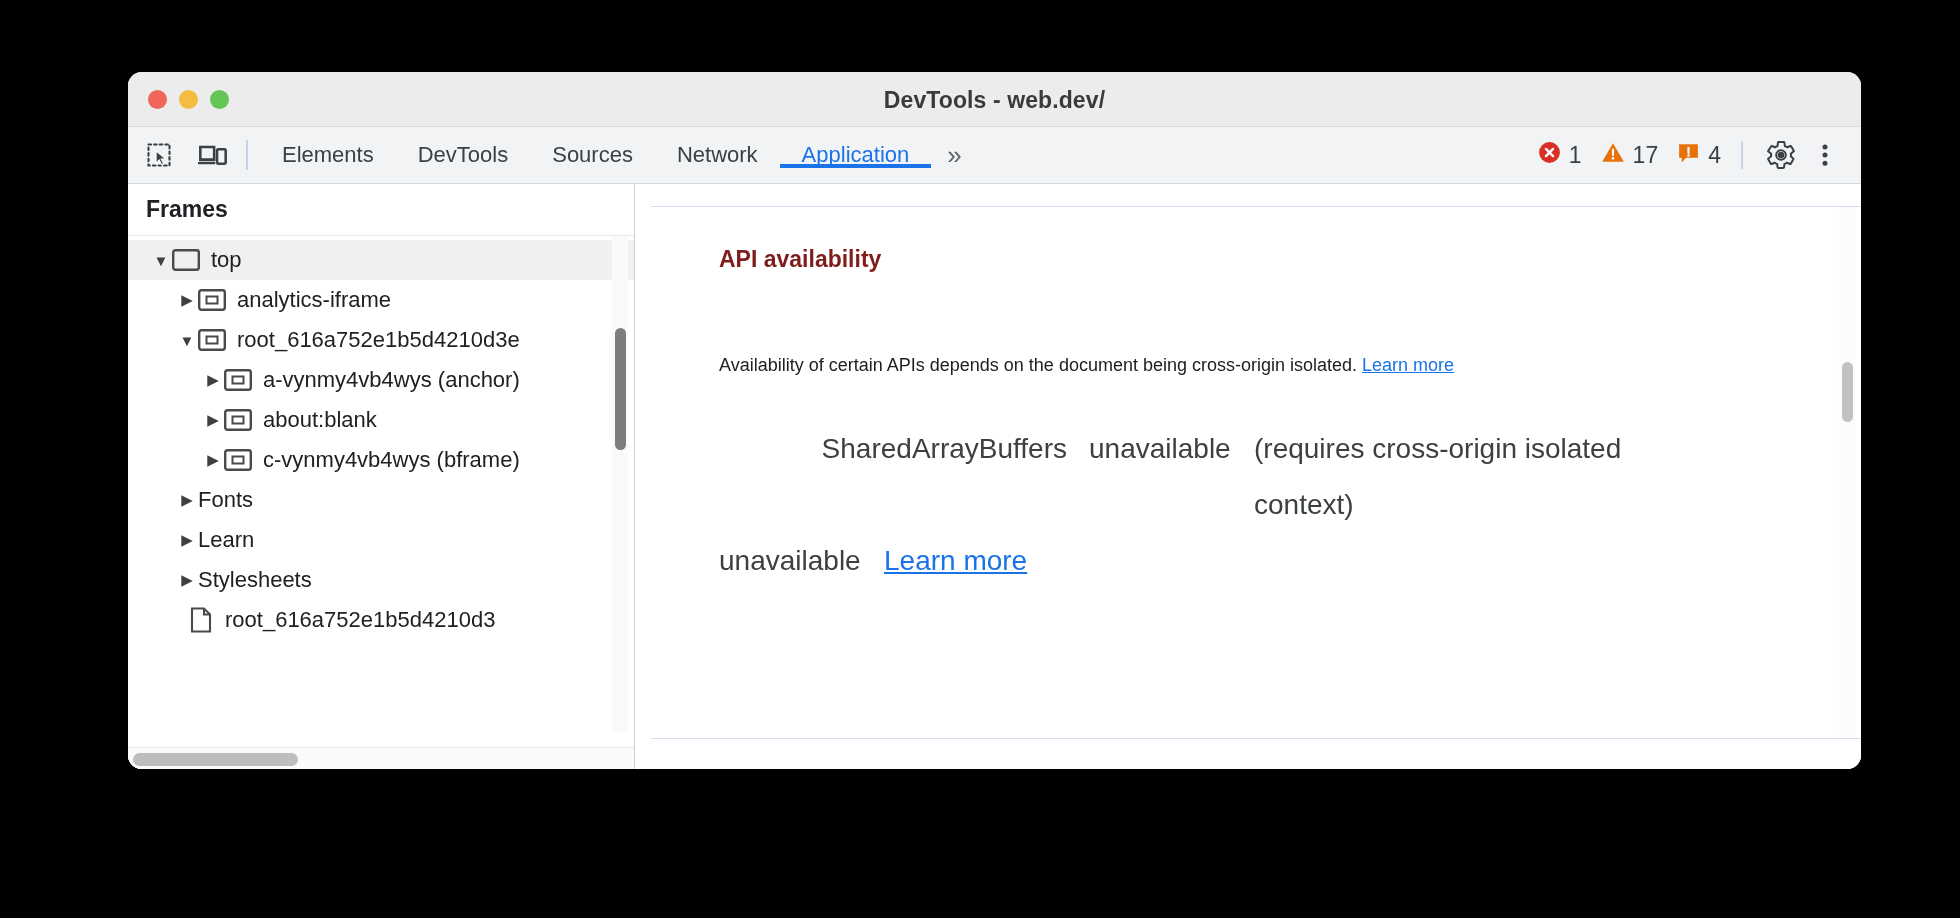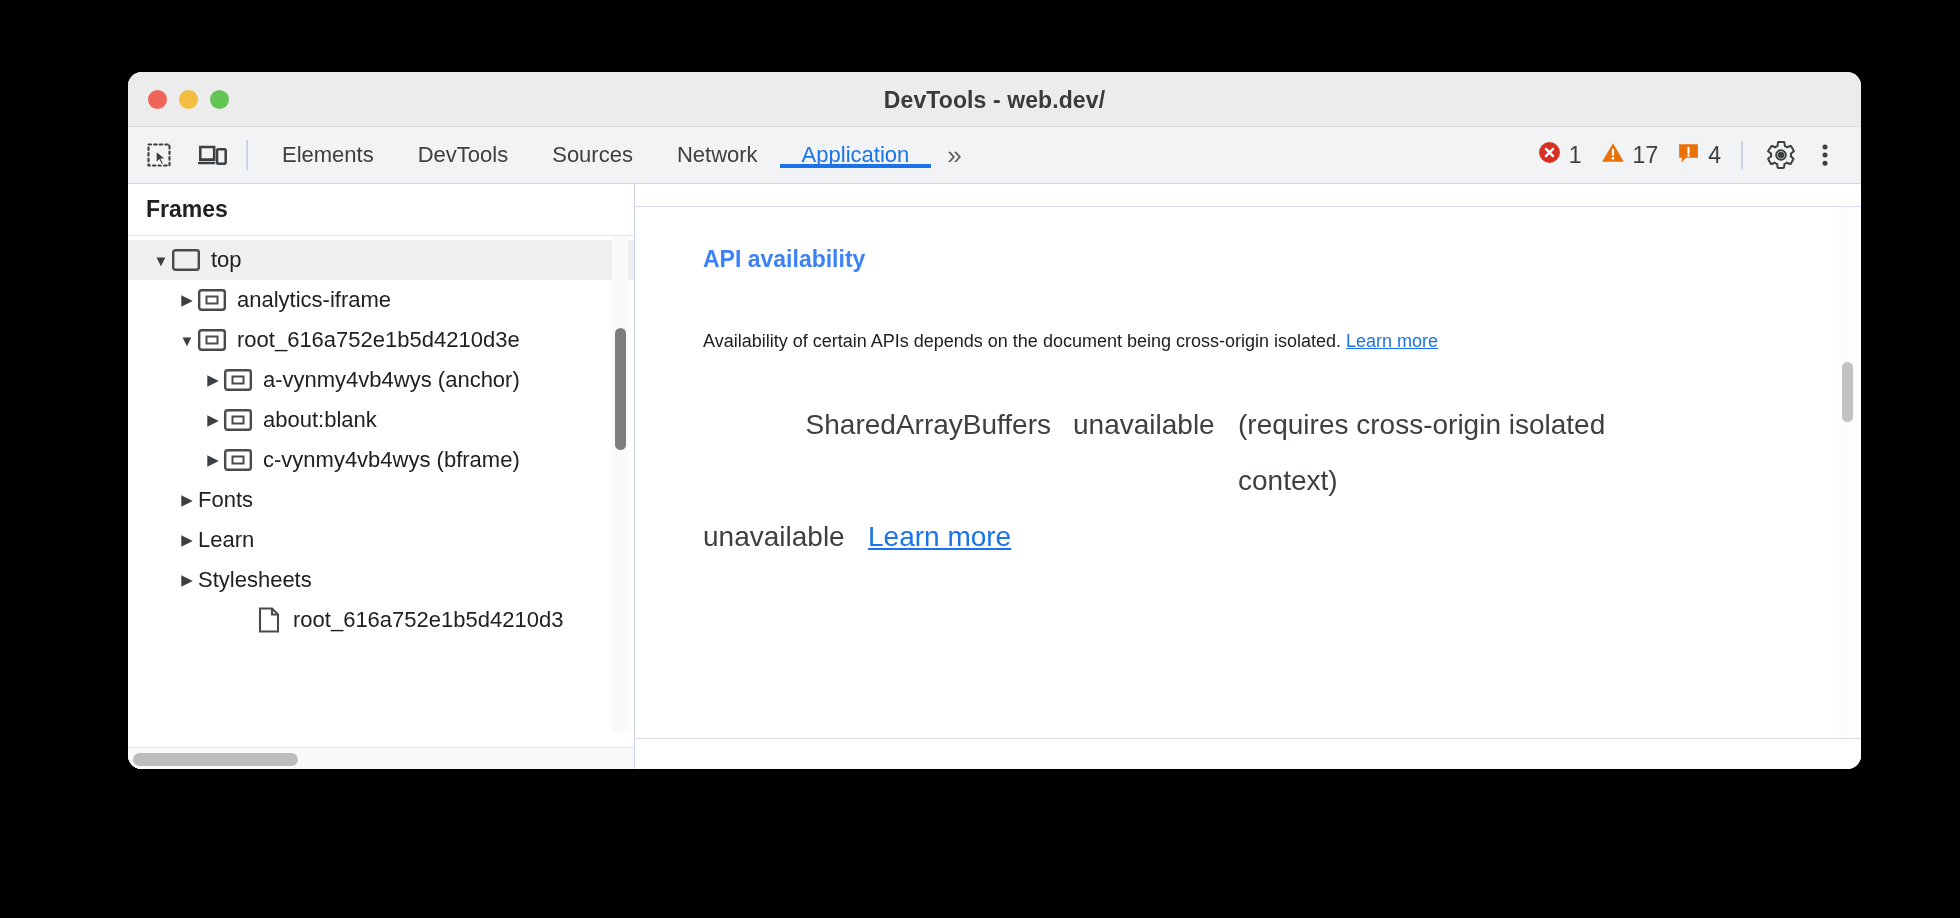--- a/index.html
+++ b/index.html
@@ -122,20 +122,21 @@
     width: 44px; height: 44px;
     display: flex; align-items: center; justify-content: center;
     cursor: pointer;
   }
 
   
   .dt-body {
     display: flex;
     height: 585px;
     background: #ffffff;
+    gap: 16px;
   }
 
   
   .sidebar {
     width: 507px;
     position: relative;
     background: #ffffff;
     border-right: 1px solid #c9d3e5;
     overflow: hidden;
   }
@@ -215,22 +216,22 @@
   .main-bottom-rule {
     position: absolute;
     left: 0; right: 0; bottom: 30px;
     height: 1px;
     background: #d7def0;
   }
   .main-inner { padding: 62px 0 0 68px; }
   .sec-title {
     font-size: 23px;
     font-weight: bold;
-    color: #3b82f6;
-    margin-bottom: 40px;
+    color: #7f1d1d;
+    margin-bottom: 64px;
   }
   .sec-para {
     font-size: 18px;
     color: #202124;
     line-height: 56px;
     max-width: 790px;
   }
   a.link {
     color: #1a73e8;
     text-decoration: underline;
@@ -447,21 +448,21 @@
         <div class="tree-row" style="padding-left:48px">
           <span class="tw">▶</span>
           <span>Learn</span>
         </div>
 
         <div class="tree-row" style="padding-left:48px">
           <span class="tw">▶</span>
           <span>Stylesheets</span>
         </div>
 
-        <div class="tree-row" style="padding-left:106px">
+        <div class="tree-row" style="padding-left:38px">
           <span class="tw none">▶</span>
           <span class="fi">
             <svg width="26" height="26" viewBox="0 0 26 26">
               <path d="M4 1.5 H16 L22 7.5 V24.5 H4 Z" fill="none" stroke="#4a4a4a" stroke-width="2.1"></path>
               <path d="M16 1.5 V7.5 H22" fill="none" stroke="#4a4a4a" stroke-width="2.1"></path>
             </svg>
           </span>
           <span>root_616a752e1b5d4210d3</span>
         </div>
       </div>

